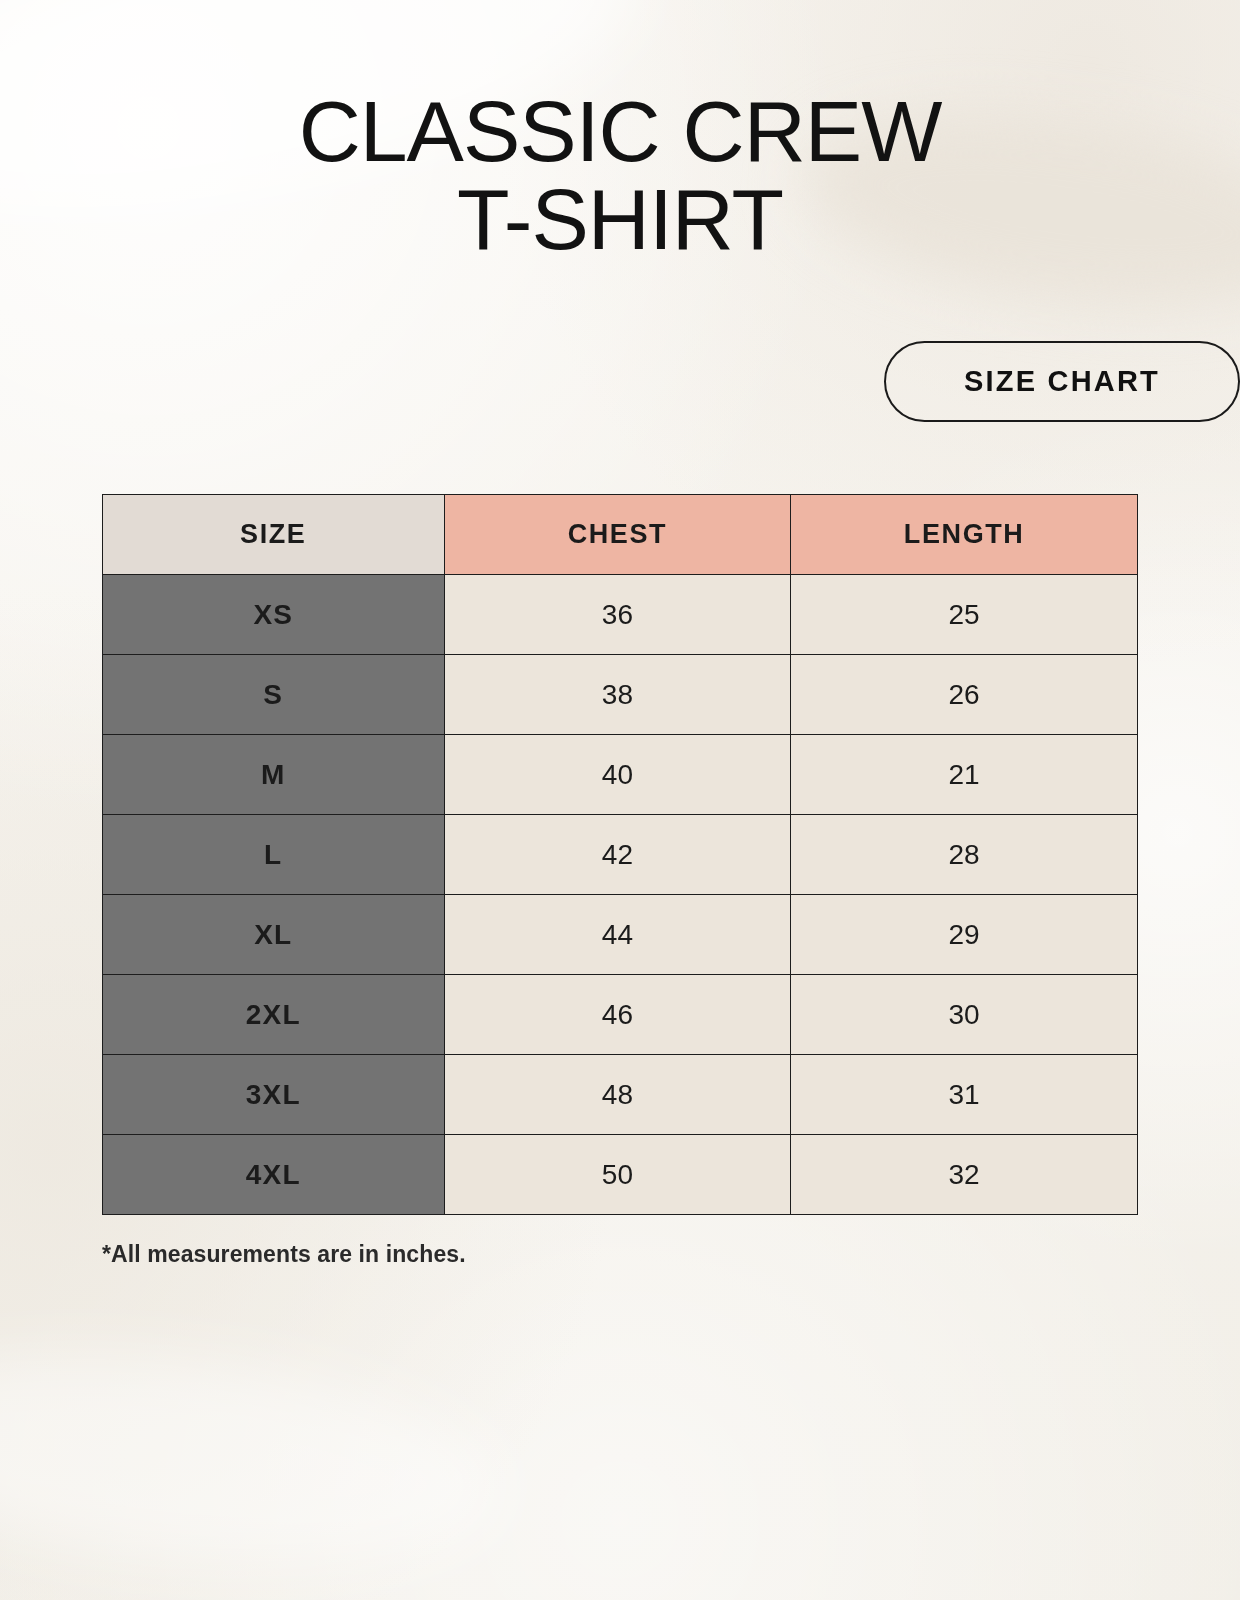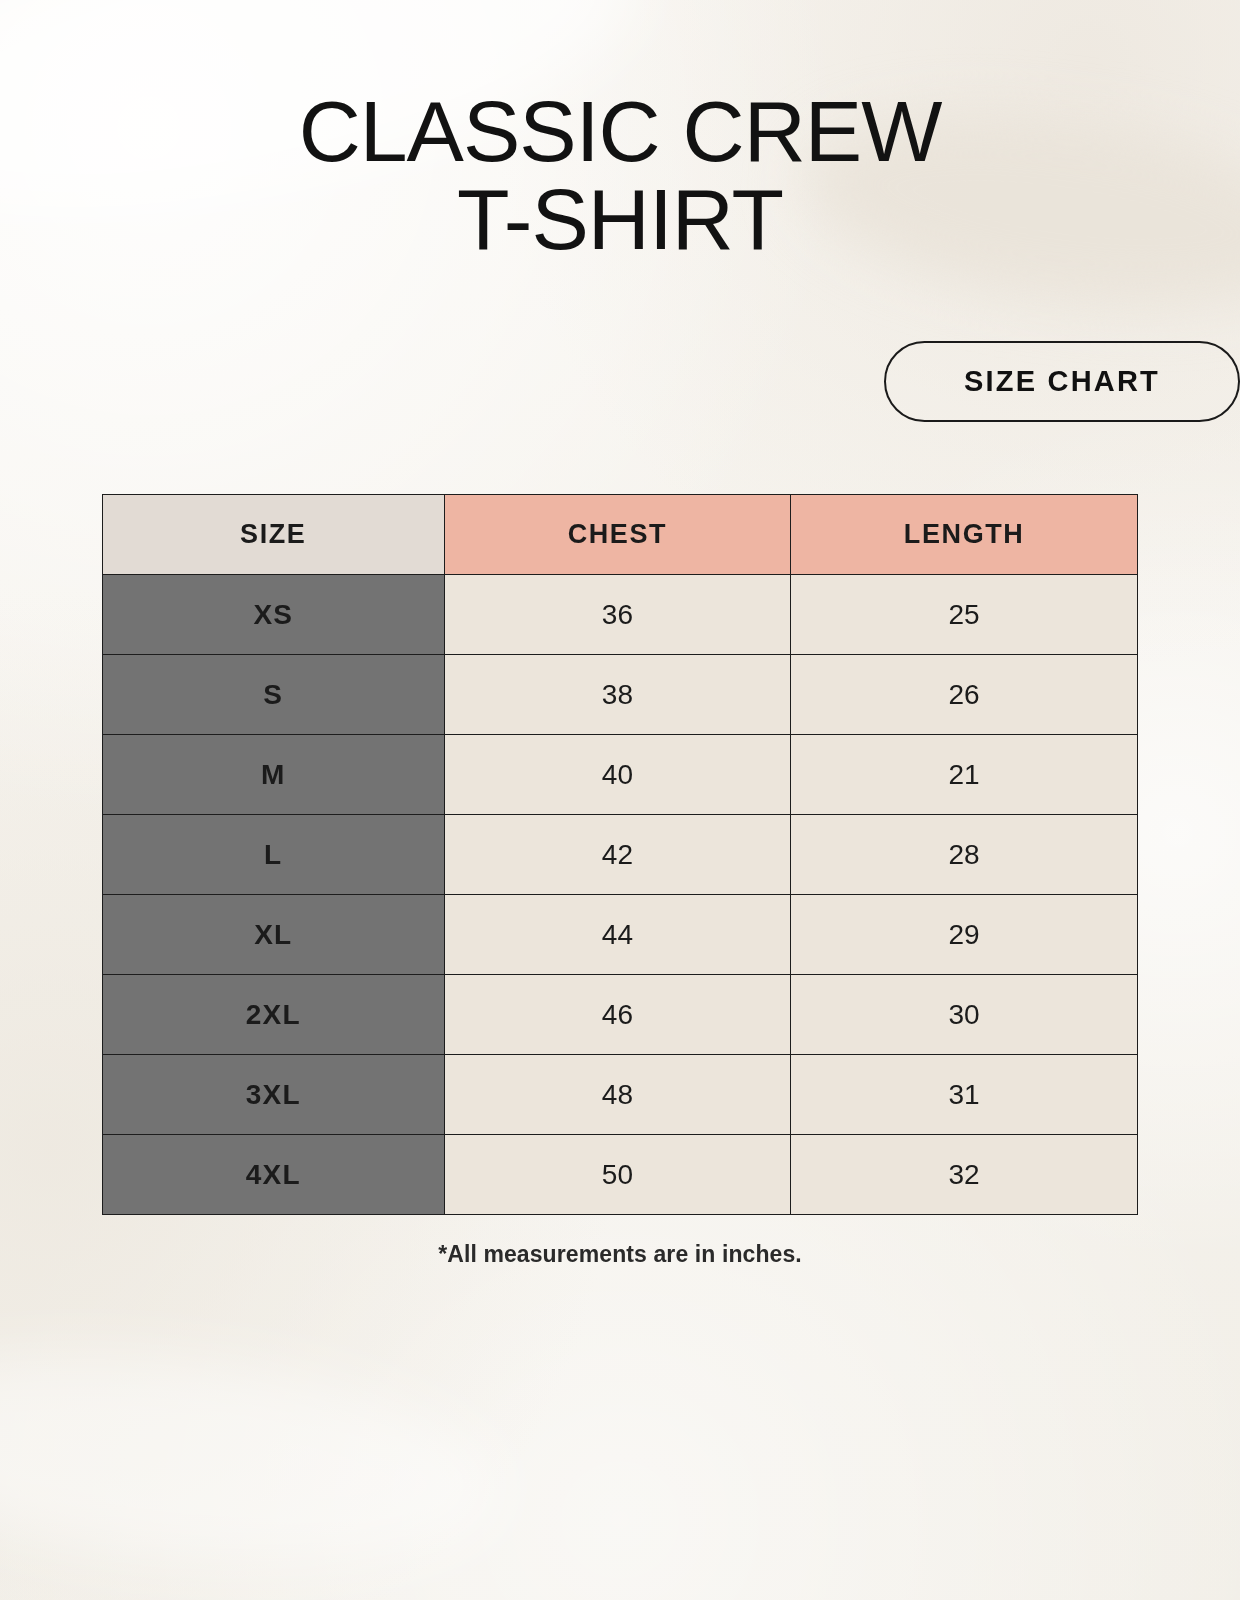--- a/index.html
+++ b/index.html
@@ -124,21 +124,21 @@
     letter-spacing: 1.2px;
   }
   td.c-val {
     background: #ece5db;
     font-weight: 400;
   }
 
   .footnote {
     width: 1036px;
     margin: 26px auto 0 auto;
-    text-align: center;
+    text-align: left;
     font-size: 23px;
     font-weight: 700;
     color: #2a2a2a;
     letter-spacing: 0.1px;
   }
 </style>
 </head>
 <body>
 
 <div class="bg-wash"></div>

